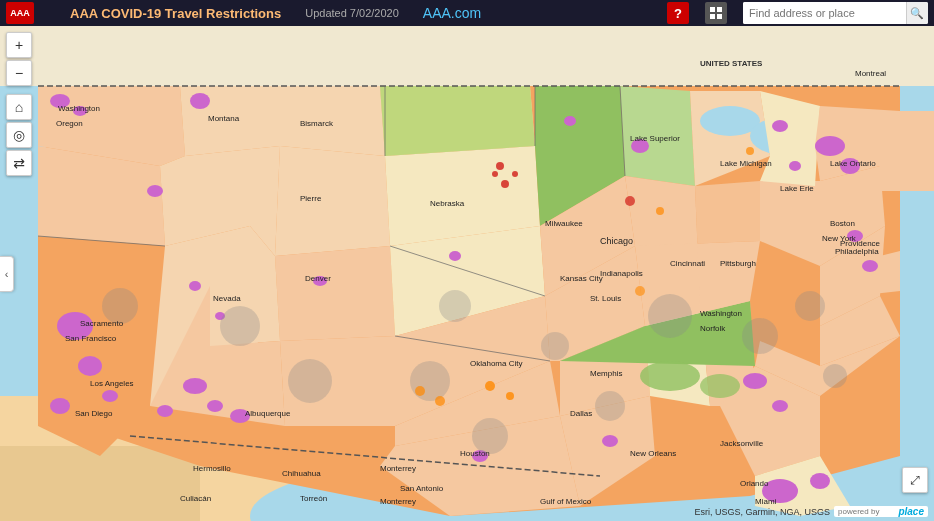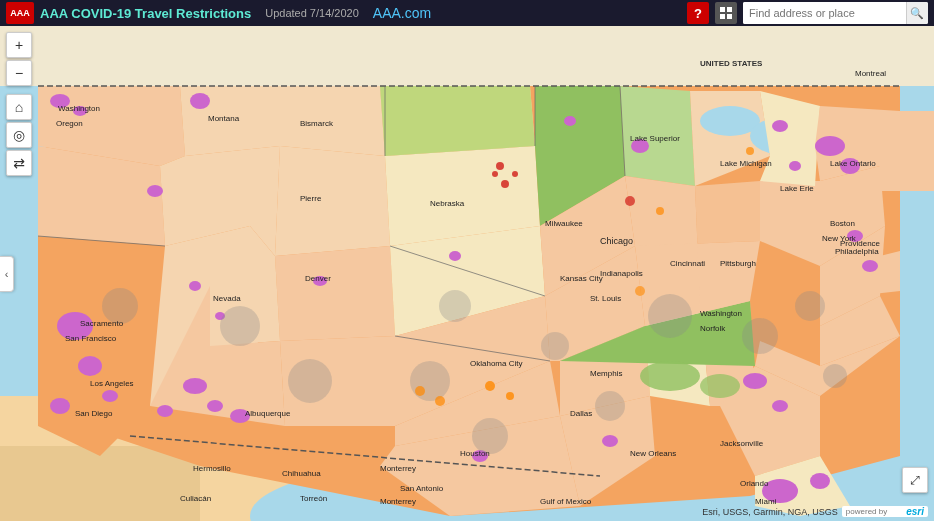--- a/index.html
+++ b/index.html
@@ -8,35 +8,35 @@
     
     #header {
       position: absolute;
       top: 0; left: 0; right: 0;
       height: 26px;
       background: #1a1a2e;
       display: flex;
       align-items: center;
       z-index: 100;
       padding: 0 6px;
-      gap: 6px;
+      gap: 16px;
       justify-content: flex-end;
     }
     #logo-box {
       background: #cc0000;
       width: 28px; height: 22px;
       display: flex; align-items: center; justify-content: center;
       border-radius: 2px;
       flex-shrink: 0;
     }
     #logo-text {
       color: white; font-weight: bold; font-size: 9px; line-height: 1;
     }
     #app-title {
-      color: #5eead4; font-size: 13px; font-weight: bold; flex-shrink: 0;
+      color: #fdba74; font-size: 13px; font-weight: bold; flex-shrink: 0; margin-left: 20px;
     }
     #updated-text {
       color: #aaa; font-size: 11px; margin-left: 8px; flex-shrink: 0;
     }
     #aaa-url {
       color: #4fc3f7; font-size: 14px; margin-left: 8px; flex-shrink: 0;
     }
     .header-spacer { flex: 1; }
     .header-icon-btn {
       width: 22px; height: 22px;
@@ -158,21 +158,21 @@
     .esri-text { font-style: italic; font-weight: bold; color: #00aadd; }
   </style>
 </head>
 <body>
 
 <div id="header">
   <div id="logo-box">
     <span id="logo-text">AAA</span>
   </div>
   <span id="app-title">AAA COVID-19 Travel Restrictions</span>
-  <span id="updated-text">Updated 7/14/2020</span>
+  <span id="updated-text">Updated 7/02/2020</span>
   <span id="aaa-url">AAA.com</span>
   <div class="header-spacer"></div>
   <button class="header-icon-btn">?</button>
   <button class="header-icon-btn grid">
     <svg width="12" height="12" viewBox="0 0 12 12">
       <rect x="0" y="0" width="5" height="5" fill="white"></rect>
       <rect x="7" y="0" width="5" height="5" fill="white"></rect>
       <rect x="0" y="7" width="5" height="5" fill="white"></rect>
       <rect x="7" y="7" width="5" height="5" fill="white"></rect>
     </svg>
@@ -451,16 +451,16 @@
   
   <button id="expand-btn">
     <span>⤢</span>
   </button>
 
   
   <div id="attribution">
     <span>Esri, USGS, Garmin, NGA, USGS</span>
     <div id="powered-esri">
       <span style="font-size:8px;color:#777;">powered by</span>
-      <span class="esri-text" style="font-size:10px;font-weight:bold;font-style:italic;">esri</span>
+      <span class="esri-text" style="font-size:10px;font-weight:bold;font-style:italic;">place</span>
     </div>
   </div>
 </div>
 
 </body></html>

